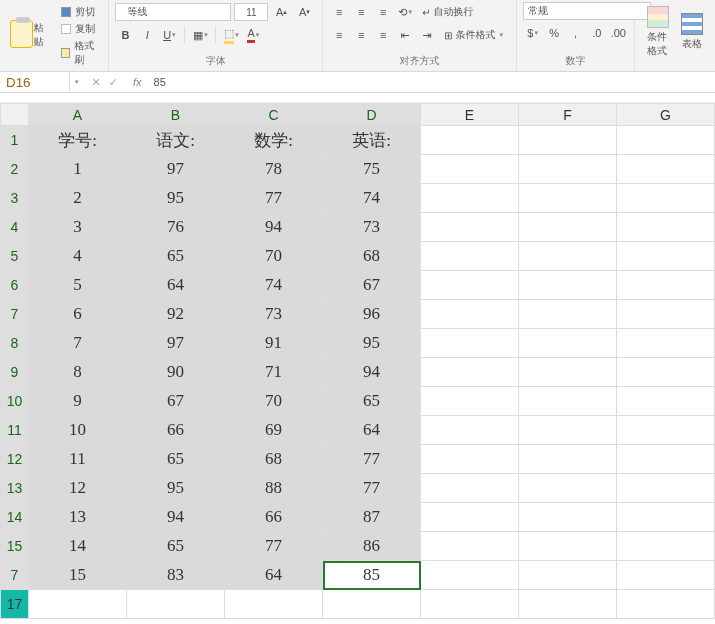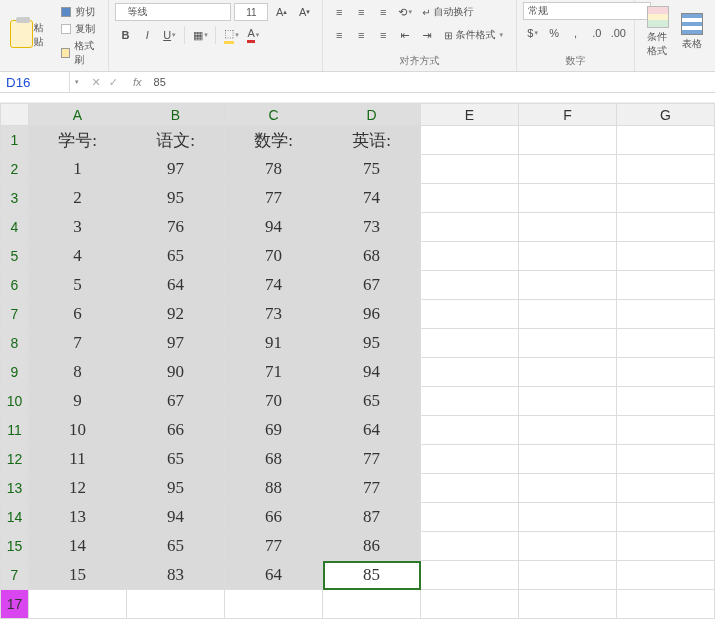--- a/index.html
+++ b/index.html
@@ -77,21 +77,21 @@
     }
     .big-btn .big-icon { width: 22px; height: 22px; margin-bottom: 2px; }
     
     .formula-bar {
       display: flex; align-items: center; height: 21px;
       border-bottom: 1px solid #d8d8d8; font-size: 11px;
       background: #fff;
     }
     .name-box {
       width: 70px; padding: 0 6px; border-right: 1px solid #ddd;
-      height: 100%; display: flex; align-items: center; color: #1d4ed8;
+      height: 100%; display: flex; align-items: center; color: #a16207;
       outline: none; border-top: none; border-bottom: none; border-left: none;
     }
     .fx-btns { display: flex; align-items: center; gap: 2px; padding: 0 6px; color: #aaa; }
     .fx-btns span { cursor: pointer; padding: 0 3px; font-size: 11px; }
     .fx-label { font-style: italic; color: #888; padding: 0 6px; }
     .fx-input { flex: 1; border: none; outline: none; padding: 0 6px; color: #555; font-size: 11px; }
     
     .spacer { height: 10px; background: #fff; border-bottom: 1px solid #eee; }
     
     .grid-wrapper { overflow: hidden; }
@@ -105,21 +105,21 @@
       color: #333;
       background: #fff;
       font-family: "SimSun","NSimSun",serif;
       font-weight: normal;
     }
     .grid .col-head {
       background: #f0f0f0; color: #333; font-family: Arial,sans-serif;
       font-size: 14px; height: 22px;
     }
     .grid .row-head {
-      background: #d946ef; color: #333; font-family: Arial,sans-serif;
+      background: #14b8a6; color: #333; font-family: Arial,sans-serif;
       font-size: 14px; width: 28px;
     }
     .grid .selected { background: #dadada; }
     .grid .corner { background: #f0f0f0; width: 28px; height: 22px; }
     .grid td.active {
       background: #fff !important;
       outline: 2px solid #2a7a2a;
       outline-offset: -2px;
     }
     .grid .col-head.in-sel, .grid .row-head.in-sel { background: #dedede; color: #166a16; }
@@ -180,20 +180,21 @@
         <div class="tbtn">
             <span style="border-bottom:3px solid #ffd54f;padding-bottom:1px">⬚</span>
             <span class="caret">▾</span>
           </div>
         <div class="tbtn">
             <span style="border-bottom:3px solid #d32f2f;padding-bottom:1px">A</span>
             <span class="caret">▾</span>
           </div>
       </div>
     </div>
+    <div class="ribbon-label">字体</div>
   </div>
 
   <div class="ribbon-group" style="width:195px">
     <div>
       <div class="btn-row" style="margin-bottom:3px">
         <div class="tbtn">≡</div>
         <div class="tbtn">≡</div>
         <div class="tbtn">≡</div>
         <div class="tbtn">⟲<span class="caret">▾</span></div>
         <div class="wide-tbtn">

